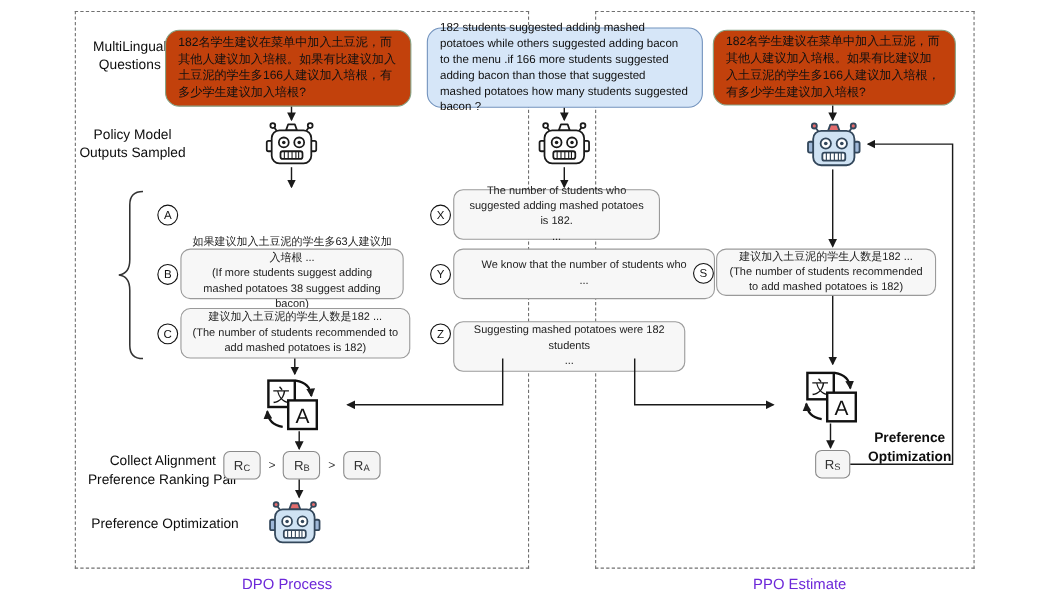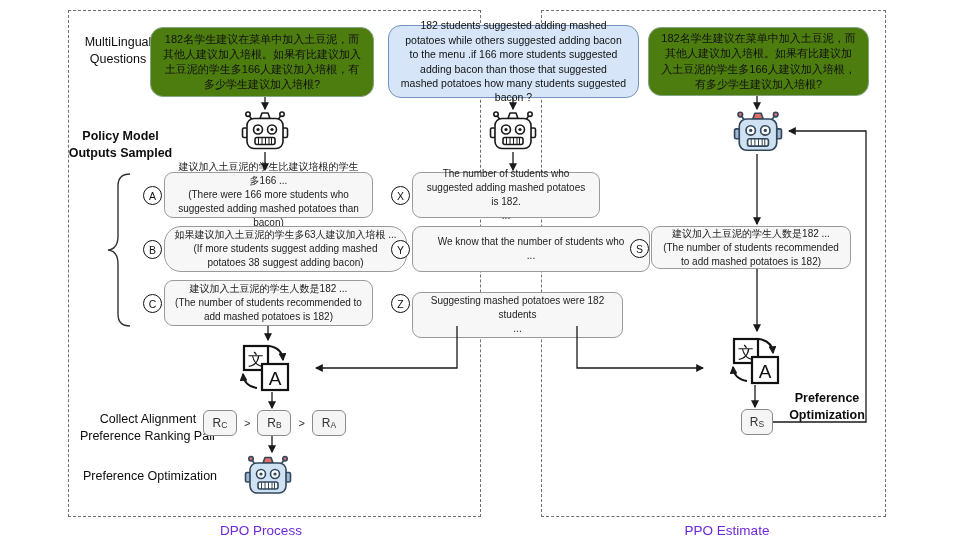--- a/index.html
+++ b/index.html
@@ -3,22 +3,22 @@
 <meta charset="utf-8">
 <style>
   html,body{margin:0;padding:0;background:#fff;}
   .canvas{position:relative;width:953px;height:540px;background:#ffffff;
           font-family:"Liberation Sans",sans-serif;overflow:hidden;color:#111;}
   .dash{position:absolute;border:1.6px dashed #707070;box-sizing:border-box;z-index:0;}
   .proc-title{position:absolute;font-size:13.5px;color:#6d28d9;text-align:center;width:160px;z-index:2;}
   .row-label{position:absolute;text-align:center;font-size:12.5px;line-height:1.32;
              white-space:pre-line;color:#0d0d0d;z-index:2;}
   .qbox{position:absolute;border-radius:13px;display:flex;align-items:center;justify-content:center;
-        text-align:center;padding:5px 11px;box-sizing:border-box;z-index:2;line-height:1.38;}
-  .qbox.green{background:#4d7c0f;border:1px solid #85a385;font-size:11px;}
+        padding:5px 11px;box-sizing:border-box;z-index:2;line-height:1.38;}
+  .qbox.green{background:#c2410c;border:1px solid #85a385;font-size:11px;}
   .qbox.blue{background:#d6e6f8;border:1px solid #7393bd;font-size:10.5px;}
   .obox{position:absolute;background:#f7f7f7;border:1px solid #9a9a9a;border-radius:9px;
         display:flex;flex-direction:column;align-items:center;justify-content:center;text-align:center;
         padding:3px 9px;box-sizing:border-box;z-index:2;color:#222;font-size:10px;line-height:1.4;}
   .circ{position:absolute;width:17px;height:17px;border:1.4px solid #111;border-radius:50%;
         background:#fff;display:flex;align-items:center;justify-content:center;
         font-size:10.5px;z-index:2;}
   .rank-row{position:absolute;display:flex;align-items:center;gap:7px;z-index:2;}
   .rbox{background:#f5f5f5;border:1px solid #8a8a8a;border-radius:6px;width:34px;height:26px;
         display:flex;align-items:center;justify-content:center;font-size:12px;color:#333;box-sizing:border-box;}
@@ -64,21 +64,21 @@
     </defs>
   </svg>
 
   <div class="dash" style="left:68px;top:10px;width:413px;height:507px;"></div>
   <div class="dash" style="left:541px;top:10px;width:345px;height:507px;"></div>
   <div class="proc-title" style="left:181px;top:523px;">DPO Process</div>
   <div class="proc-title" style="left:647px;top:523px;">PPO Estimate</div>
 
   <div class="row-label" style="left:56px;top:34px;width:124px;">MultiLingual
 Questions</div>
-  <div class="row-label" style="left:48px;top:128px;width:145px;font-weight:bold;">Policy Model
+  <div class="row-label" style="left:48px;top:114px;width:145px;">Policy Model
 Outputs Sampled</div>
   <div class="row-label" style="left:56px;top:411px;width:184px;">Collect Alignment
 Preference Ranking Pair</div>
   <div class="row-label" style="left:58px;top:468px;width:184px;">Preference Optimization</div>
 
   <div class="qbox green" style="left:150px;top:27px;width:224px;height:70px;">182名学生建议在菜单中加入土豆泥，而其他人建议加入培根。如果有比建议加入土豆泥的学生多166人建议加入培根，有多少学生建议加入培根?</div>
   <div class="qbox blue" style="left:388px;top:25px;width:251px;height:73px;">182 students suggested adding mashed potatoes while others suggested adding bacon to the menu .if 166 more students suggested adding bacon than those that suggested mashed potatoes how many students suggested bacon ?</div>
   <div class="qbox green" style="left:648px;top:27px;width:221px;height:69px;">182名学生建议在菜单中加入土豆泥，而其他人建议加入培根。如果有比建议加入土豆泥的学生多166人建议加入培根，有多少学生建议加入培根?</div>
 
   <svg class="icon-abs" style="left:241px;top:110px;" width="48" height="42" viewBox="0 0 48 42">
@@ -91,26 +91,22 @@
       <use href="#robot-def"></use>
     </svg>
   <svg class="icon-abs" style="left:244px;top:454px;--rh:#cfe2f3;--ra:#e36c6c;--re:#9fb8d8;--rs:#33475b;" width="48" height="43" viewBox="0 0 48 42">
       <use href="#robot-def"></use>
     </svg>
 
   <svg class="icon-abs" style="left:104px;top:172px;" width="30" height="156" viewBox="0 0 30 156">
     <path d="M26 2 Q14 2 14 14 L14 64 Q14 77 4 78 Q14 79 14 92 L14 142 Q14 154 26 154" fill="none" stroke="#333" stroke-width="1.4"></path>
   </svg>
   <div class="circ" style="left:143px;top:186px;">A</div>
-  <div class="obox" style="left:164px;top:172px;width:209px;height:46px;">
-    <div>建议加入土豆泥的学生比建议培根的学生多166 ...</div>
-    <div>(There were 166 more students who suggested adding mashed potatoes than bacon)</div>
-  </div>
   <div class="circ" style="left:143px;top:240px;">B</div>
-  <div class="obox" style="left:164px;top:226px;width:243px;height:46px;border-radius:17px;">
+  <div class="obox" style="left:164px;top:226px;width:203px;height:46px;">
     <div>如果建议加入土豆泥的学生多63人建议加入培根 ...</div>
     <div>(If more students suggest adding mashed potatoes 38 suggest adding bacon)</div>
   </div>
   <div class="circ" style="left:143px;top:294px;">C</div>
   <div class="obox" style="left:164px;top:280px;width:209px;height:46px;">
     <div>建议加入土豆泥的学生人数是182 ...</div>
     <div>(The number of students recommended to add mashed potatoes is 182)</div>
   </div>
 
   <div class="circ" style="left:391px;top:186px;">X</div>

